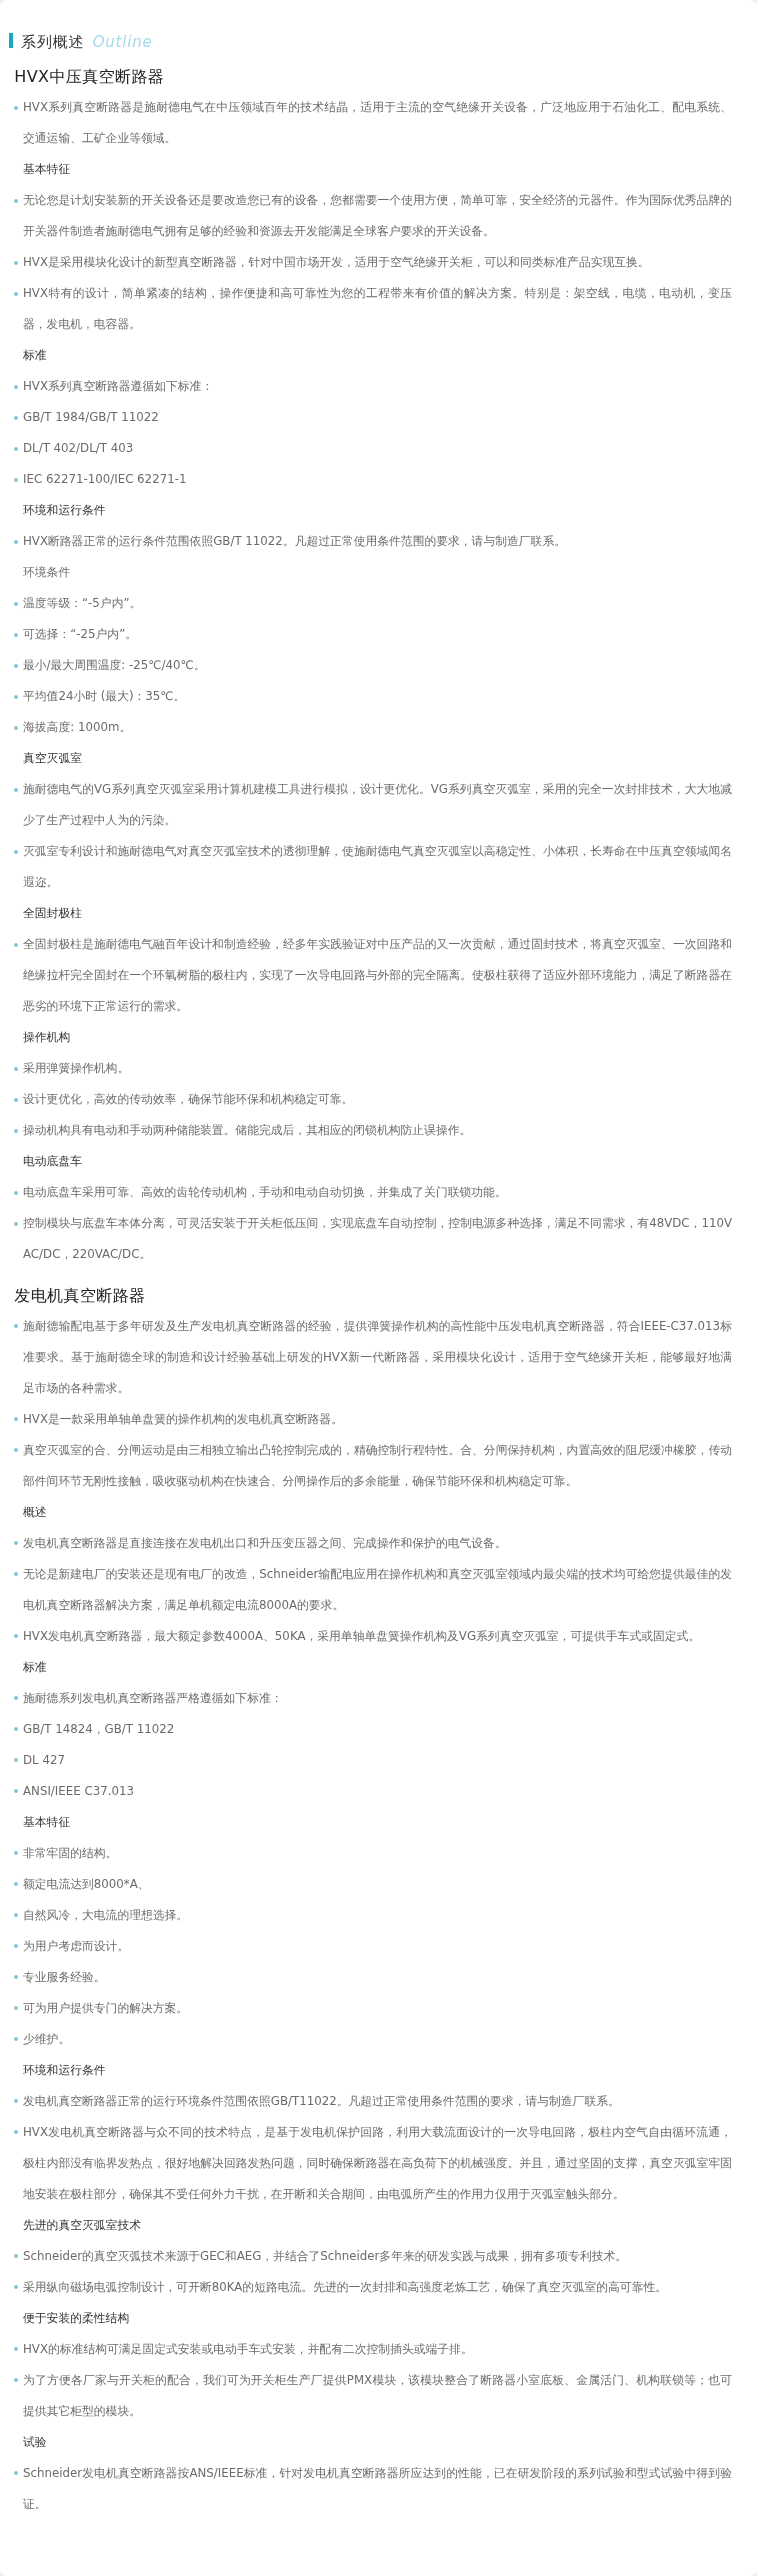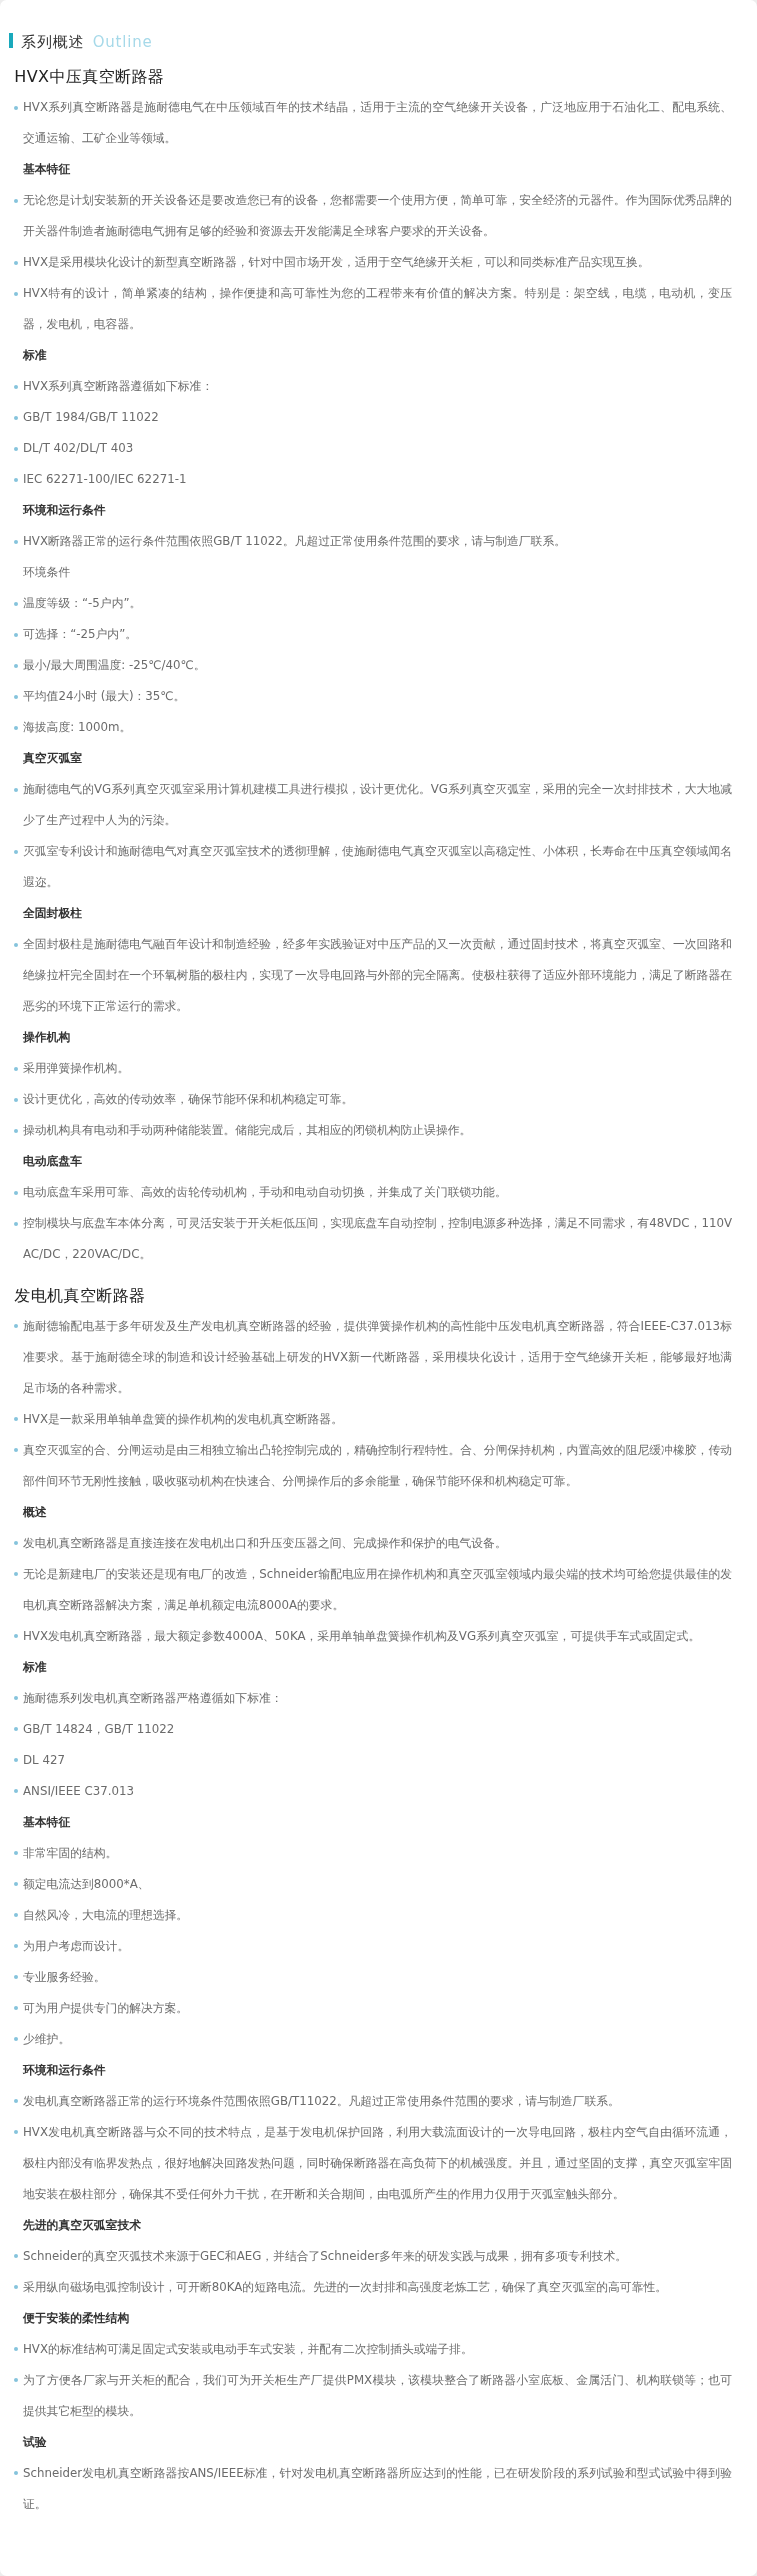--- a/index.html
+++ b/index.html
@@ -33,20 +33,21 @@
     font-size: 15px;
     color: #333333;
     letter-spacing: 0.8px;
     text-align: center;
   }
   .series-header .title-en {
     font-size: 15px;
     color: var(--accent-light-blue, #a6d9e9);
     margin-left: 8.4px;
     letter-spacing: 0.8px;
+    font-style: italic;
   }
   h2.section-title {
     margin: 13.5px 25px 3.4px 14.3px;
     font-size: 16px;
     line-height: 23.6px;
     font-weight: normal;
     color: #222222;
     letter-spacing: 0.4px;
   }
   .block {
@@ -60,21 +61,21 @@
   .block .dot {
     position: absolute;
     left: -9.3px;
     top: 13.5px;
     width: 4.2px;
     height: 4.2px;
     border-radius: 50%;
     background: var(--bullet-blue, #85c3dc);
   }
   .block.subhead {
-    font-weight: bold;
+    font-weight: normal;
     color: #333333;
     font-size: 11.8px;
   }
   .block.plain {
     color: var(--body-text, #6b6b6b);
   }
 </style>
 </head>
 <body>
 

